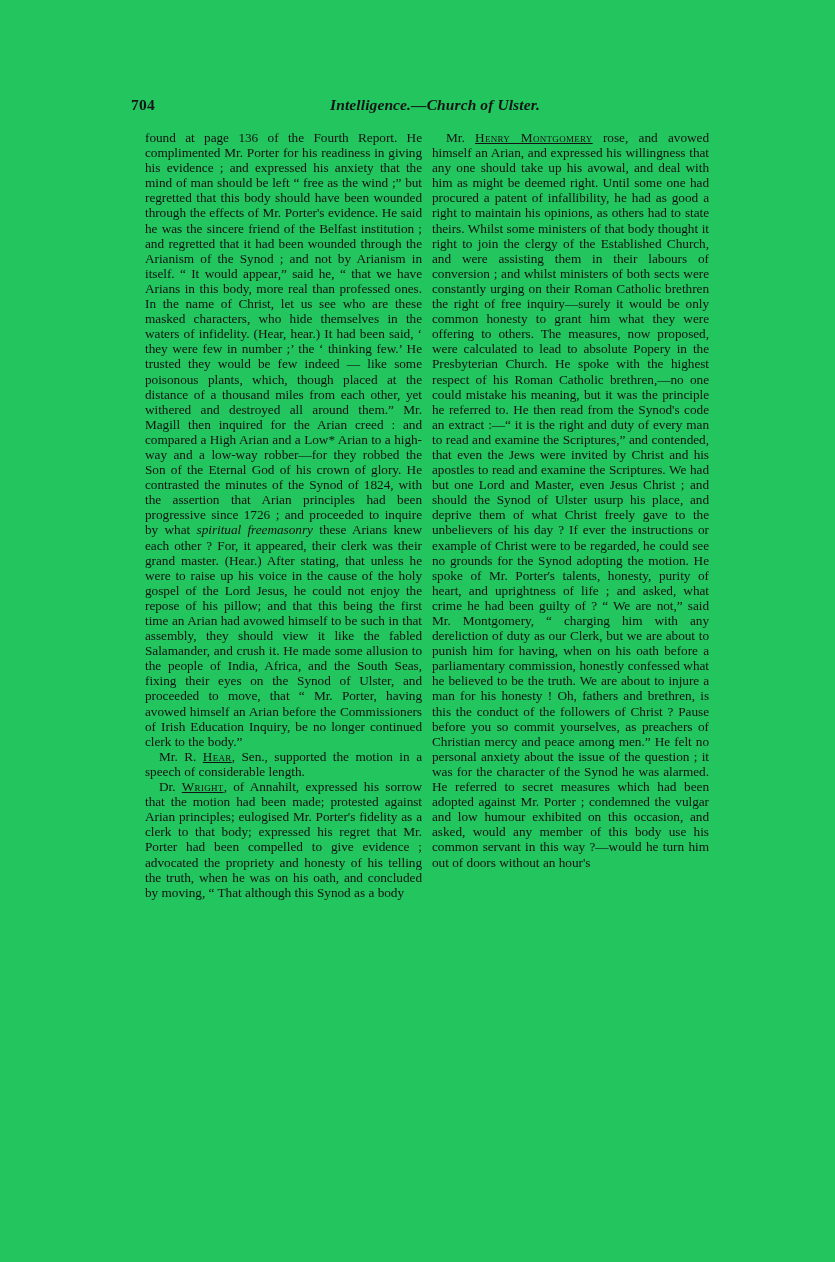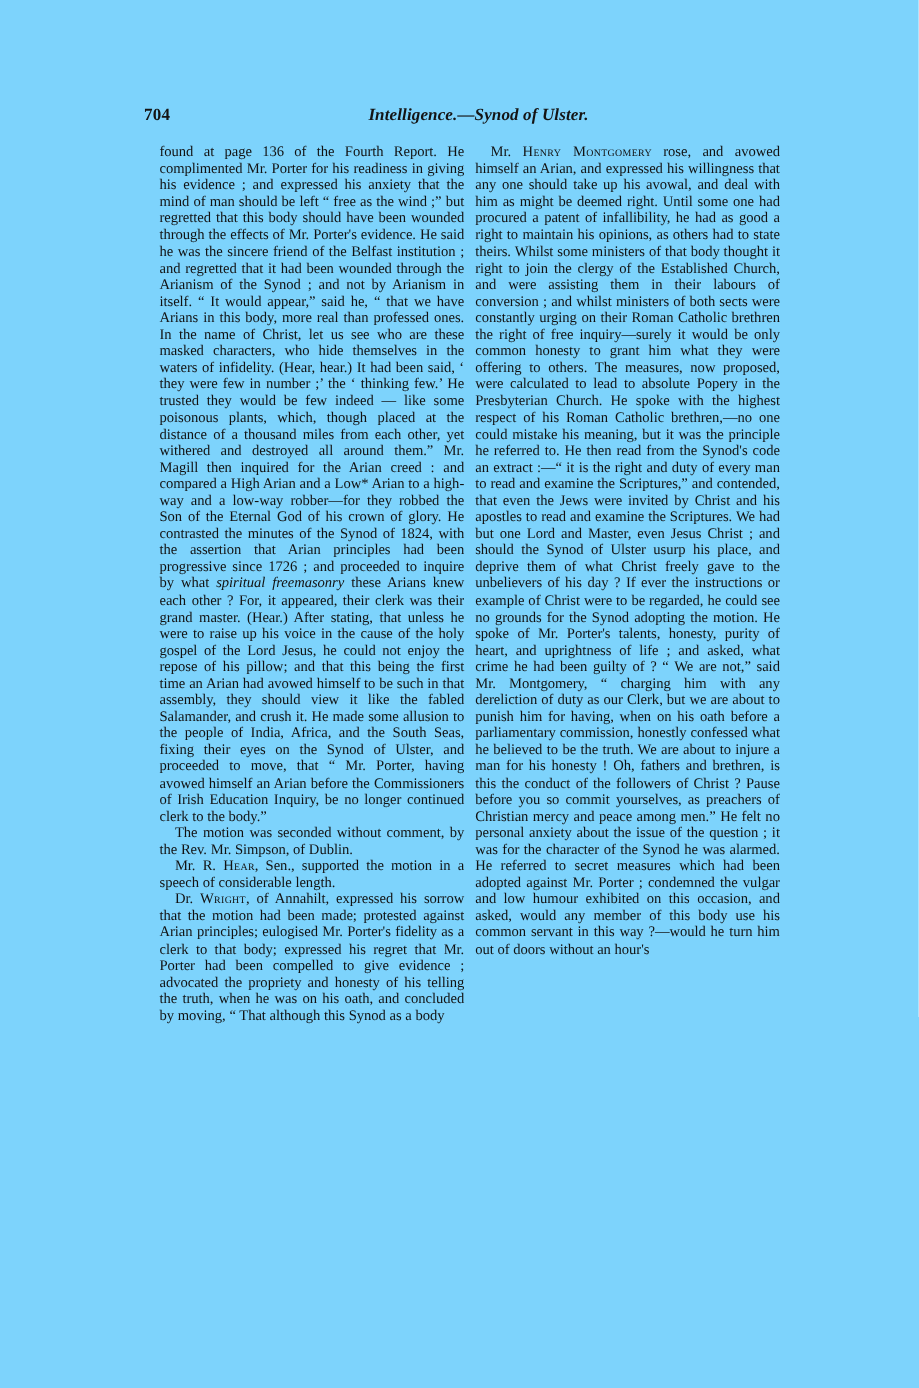--- a/index.html
+++ b/index.html
@@ -15,21 +15,21 @@
     font-family: "Liberation Serif", "DejaVu Serif", serif;
     color: #111111;
     overflow: hidden;
   }
 
   .page {
     position: absolute;
     left: 0; top: 0;
     width: 835px;
     height: 1262px;
-    background: #7dd3fc;
+    background: #22c55e;
   }
 
   
   .running-head {
     position: absolute;
     left: 131px;
     top: 95px;
     width: 580px;
     height: 24px;
   }
@@ -88,44 +88,44 @@
   .col p.indent {
     text-indent: 14px;
   }
   .col p.cont {
     text-indent: 0;
   }
 
   .sc {
     font-variant: small-caps;
     letter-spacing: 0.3px;
+    text-decoration: underline;
   }
   .it {
     font-style: italic;
   }
 
   
   .col p, .folio, .head-title {
     text-rendering: optimizeLegibility;
   }
 </style>
 </head>
 <body>
 
 <div class="page">
 
   <div class="running-head">
     <div class="folio">704</div>
-    <div class="head-title">Intelligence.—Synod of Ulster.</div>
+    <div class="head-title">Intelligence.—Church of Ulster.</div>
   </div>
 
   <div class="columns">
     <div class="col col-left" id="col-left">
         <p class="cont">found at page 136 of the Fourth Report.  He complimented Mr. Porter for his readiness in giving his evidence ; and expressed his anxiety that the mind of man should be left “ free as the wind ;” but regretted that this body should have been wounded through the effects of Mr. Porter's evidence.  He said he was the sincere friend of the Belfast institution ; and regretted that it had been wounded through the Arianism of the Synod ; and not by Arianism in itself.  “ It would appear,” said he, “ that we have Arians in this body, more real than professed ones.  In the name of Christ, let us see who are these masked characters, who hide themselves in the waters of infidelity.  (Hear, hear.)  It had been said, ‘ they were few in number ;’ the ‘ thinking few.’  He trusted they would be few indeed — like some poisonous plants, which, though placed at the distance of a thousand miles from each other, yet withered and destroyed all around them.” Mr. Magill then inquired for the Arian creed : and compared a High Arian and a Low* Arian to a high-way and a low-way robber—for they robbed the Son of the Eternal God of his crown of glory. He contrasted the minutes of the Synod of 1824, with the assertion that Arian principles had been progressive since 1726 ; and proceeded to inquire by what <span class="it">spiritual freemasonry</span> these Arians knew each other ?  For, it appeared, their clerk was their grand master.  (Hear.)  After stating, that unless he were to raise up his voice in the cause of the holy gospel of the Lord Jesus, he could not enjoy the repose of his pillow; and that this being the first time an Arian had avowed himself to be such in that assembly, they should view it like the fabled Salamander, and crush it.  He made some allusion to the people of India, Africa, and the South Seas, fixing their eyes on the Synod of Ulster, and proceeded to move, that “ Mr. Porter, having avowed himself an Arian before the Commissioners of Irish Education Inquiry, be no longer continued clerk to the body.”</p>
-        <p class="indent">The motion was seconded without comment, by the Rev. Mr. Simpson, of Dublin.</p>
         <p class="indent">Mr. R. <span class="sc">Hear</span>, Sen., supported the motion in a speech of considerable length.</p>
         <p class="indent">Dr. <span class="sc">Wright</span>, of Annahilt, expressed his sorrow that the motion had been made; protested against Arian principles; eulogised Mr. Porter's fidelity as a clerk to that body; expressed his regret that Mr. Porter had been compelled to give evidence ; advocated the propriety and honesty of his telling the truth, when he was on his oath, and concluded by moving, “ That although this Synod as a body</p>
       </div>
     <div class="col col-right" id="col-right">
         <p class="indent">Mr. <span class="sc">Henry Montgomery</span> rose, and avowed himself an Arian, and expressed his willingness that any one should take up his avowal, and deal with him as might be deemed right.  Until some one had procured a patent of infallibility, he had as good a right to maintain his opinions, as others had to state theirs. Whilst some ministers of that body thought it right to join the clergy of the Established Church, and were assisting them in their labours of conversion ; and whilst ministers of both sects were constantly urging on their Roman Catholic brethren the right of free inquiry—surely it would be only common honesty to grant him what they were offering to others.  The measures, now proposed, were calculated to lead to absolute Popery in the Presbyterian Church.  He spoke with the highest respect of his Roman Catholic brethren,—no one could mistake his meaning, but it was the principle he referred to.  He then read from the Synod's code an extract :—“ it is the right and duty of every man to read and examine the Scriptures,” and contended, that even the Jews were invited by Christ and his apostles to read and examine the Scriptures.  We had but one Lord and Master, even Jesus Christ ; and should the Synod of Ulster usurp his place, and deprive them of what Christ freely gave to the unbelievers of his day ?  If ever the instructions or example of Christ were to be regarded, he could see no grounds for the Synod adopting the motion.  He spoke of Mr. Porter's talents, honesty, purity of heart, and uprightness of life ; and asked, what crime he had been guilty of ?  “ We are not,” said Mr. Montgomery, “ charging him with any dereliction of duty as our Clerk, but we are about to punish him for having, when on his oath before a parliamentary commission, honestly confessed what he believed to be the truth.  We are about to injure a man for his honesty !  Oh, fathers and brethren, is this the conduct of the followers of Christ ?  Pause before you so commit yourselves, as preachers of Christian mercy and peace among men.”  He felt no personal anxiety about the issue of the question ; it was for the character of the Synod he was alarmed. He referred to secret measures which had been adopted against Mr. Porter ; condemned the vulgar and low humour exhibited on this occasion, and asked, would any member of this body use his common servant in this way ?—would he turn him out of doors without an hour's</p>
       </div>
   </div>
 
 </div>
 

